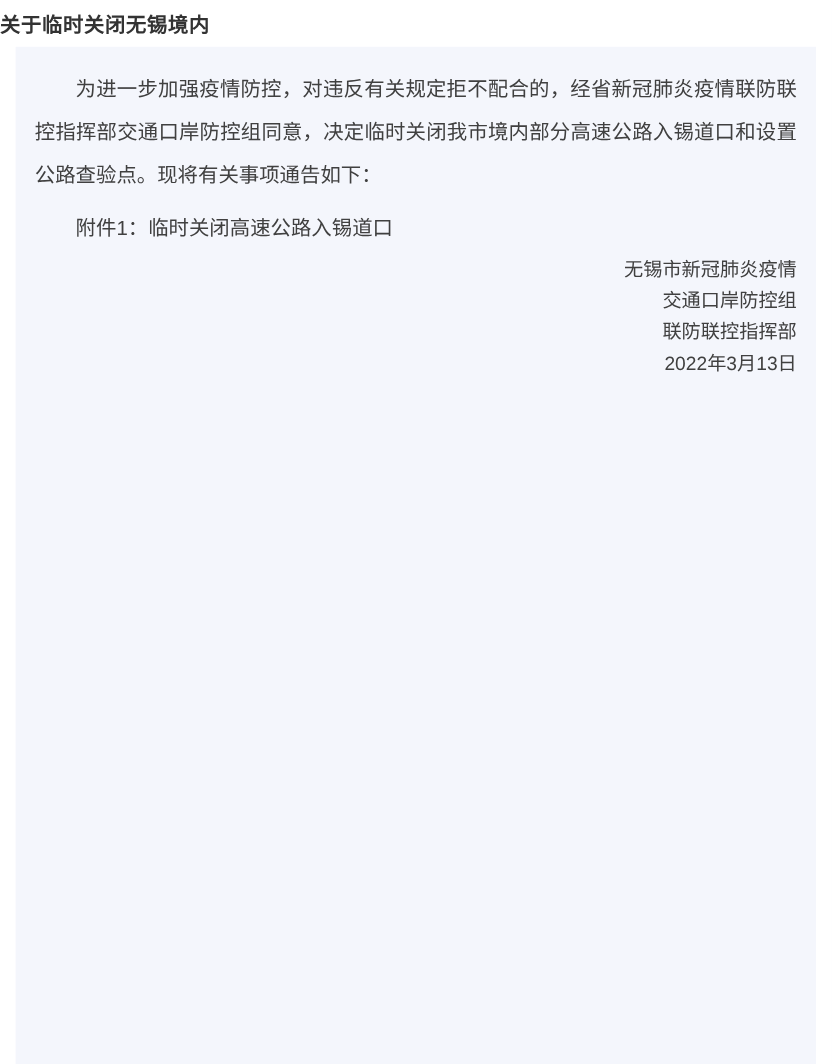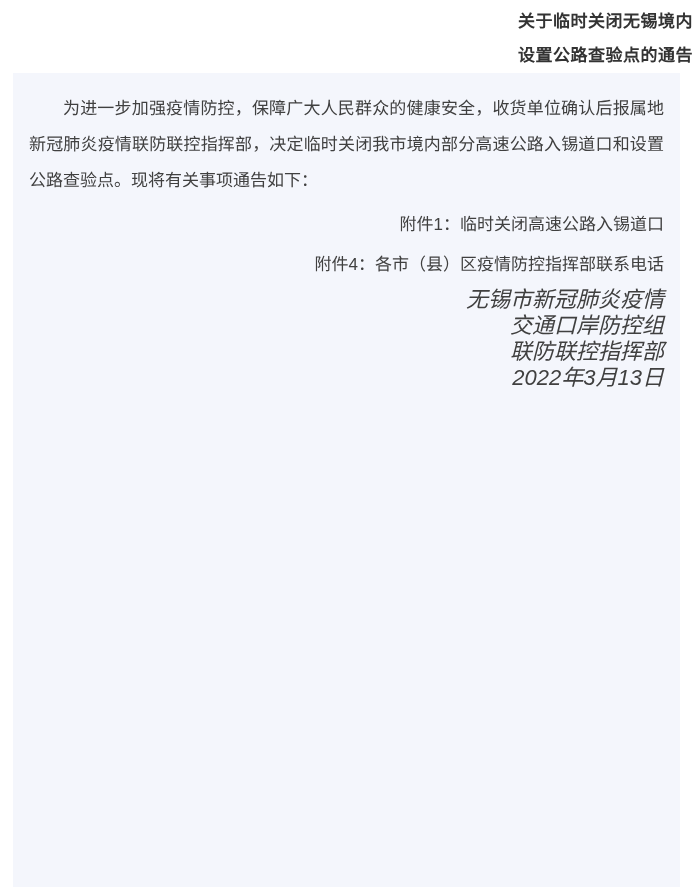--- a/index.html
+++ b/index.html
@@ -15,21 +15,21 @@
     font-family: "Liberation Sans", "DejaVu Sans", sans-serif;
   }
   body {
     height: 887px;
     overflow: hidden;
     display: flex;
     flex-direction: column;
   }
   .title-block {
     padding-top: 5px;
-    text-align: right;
+    text-align: left;
   }
   .title-line {
     font-size: 17px;
     font-weight: bold;
     color: var(--title-text);
     line-height: 34px;
     letter-spacing: 0.5px;
   }
   .panel {
     flex: 1 1 auto;
@@ -42,45 +42,41 @@
   .para {
     line-height: 36px;
     text-indent: 2em;
     margin-bottom: 8px;
     text-align: justify;
   }
   .attachment-line {
     line-height: 36px;
     text-indent: 2em;
     margin-bottom: 4px;
-    text-align: right;
   }
   .signature-block {
     margin-top: 2px;
     text-align: right;
   }
   .signature-line {
     line-height: 26px;
-    font-size: 22px;
-    font-style: italic;
+    font-size: 16px;
   }
 </style>
 </head>
 <body>
 
 <header class="title-block">
   <div class="title-line">关于临时关闭无锡境内</div>
-  <div class="title-line">设置公路查验点的通告</div>
 </header>
 
 <main class="panel">
-  <p class="para">为进一步加强疫情防控，保障广大人民群众的健康安全，收货单位确认后报属地新冠肺炎疫情联防联控指挥部，决定临时关闭我市境内部分高速公路入锡道口和设置公路查验点。现将有关事项通告如下：</p>
+  <p class="para">为进一步加强疫情防控，对违反有关规定拒不配合的，经省新冠肺炎疫情联防联控指挥部交通口岸防控组同意，决定临时关闭我市境内部分高速公路入锡道口和设置公路查验点。现将有关事项通告如下：</p>
 
   <p class="attachment-line">附件1：临时关闭高速公路入锡道口</p>
-  <p class="attachment-line">附件4：各市（县）区疫情防控指挥部联系电话</p>
 
   <div class="signature-block">
     <p class="signature-line">无锡市新冠肺炎疫情</p>
     <p class="signature-line">交通口岸防控组</p>
     <p class="signature-line">联防联控指挥部</p>
     <p class="signature-line">2022年3月13日</p>
   </div>
 </main>
 
 </body></html>

